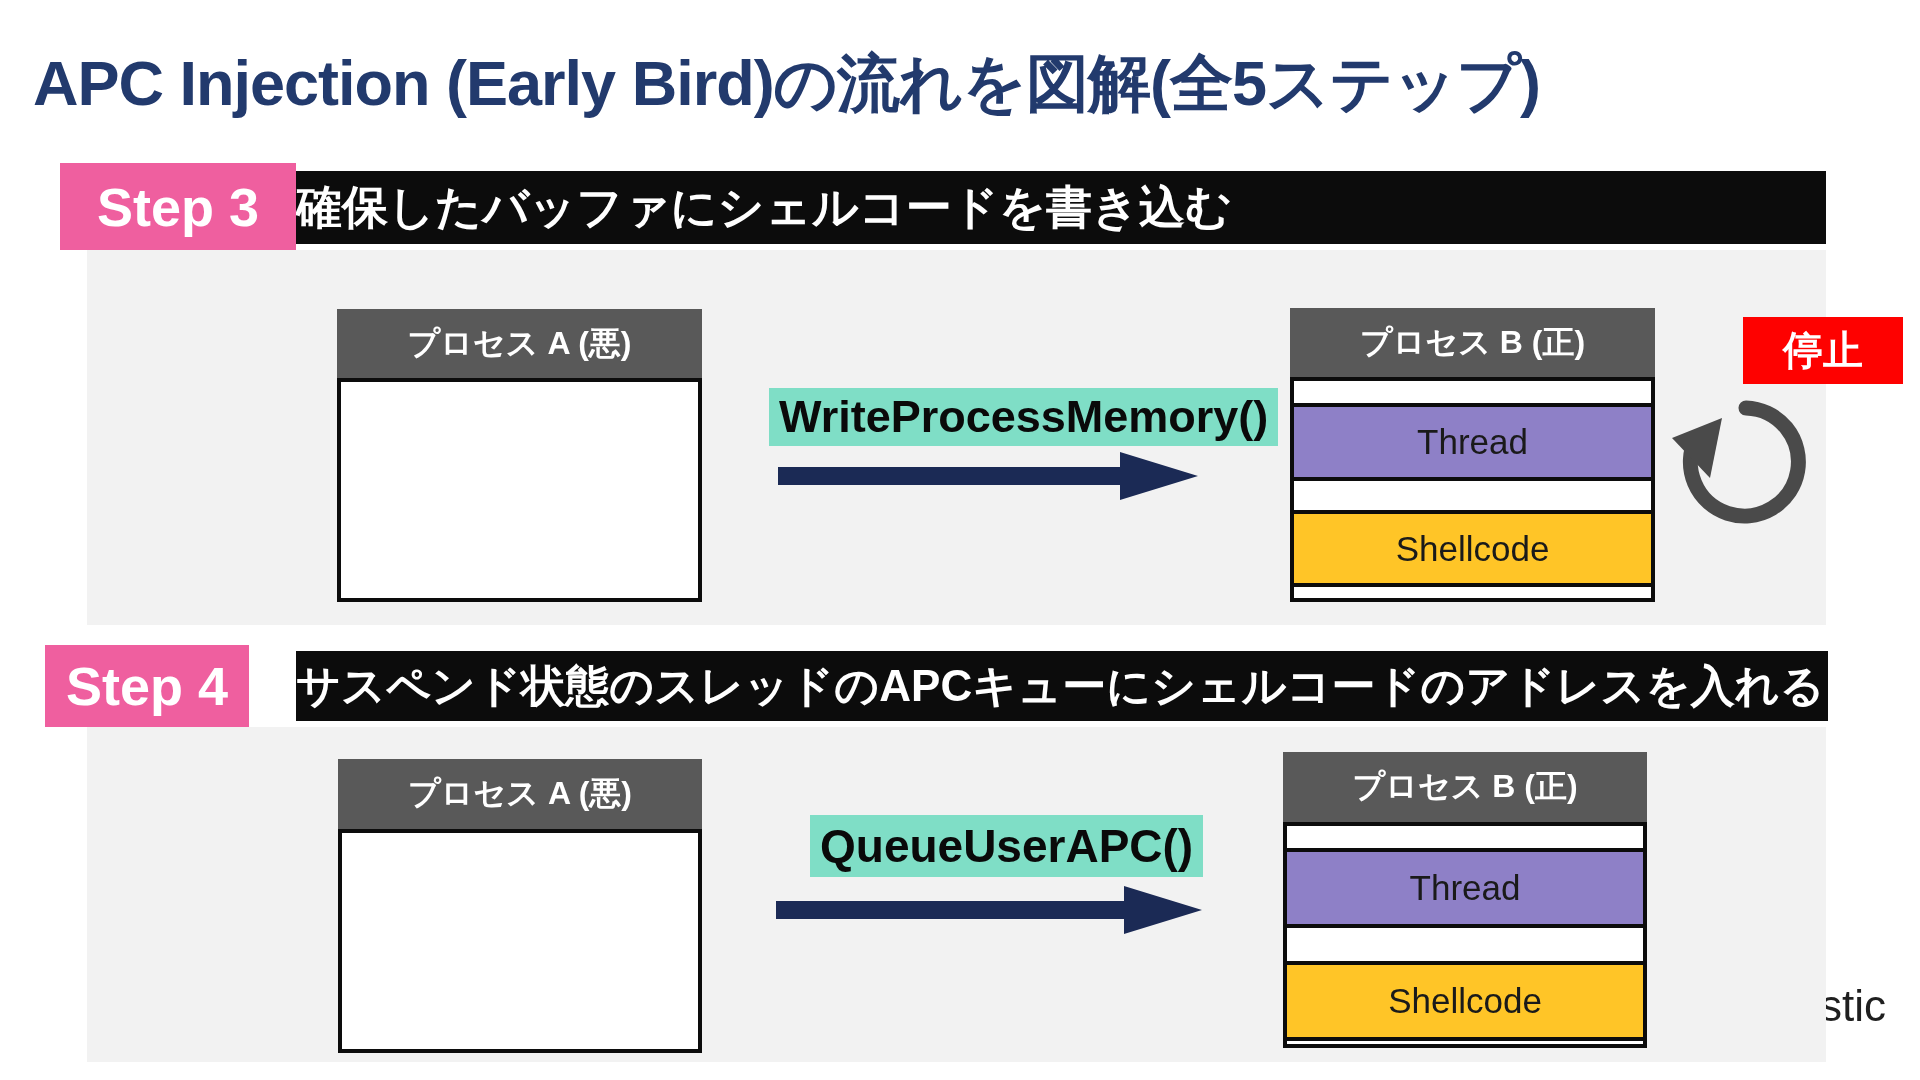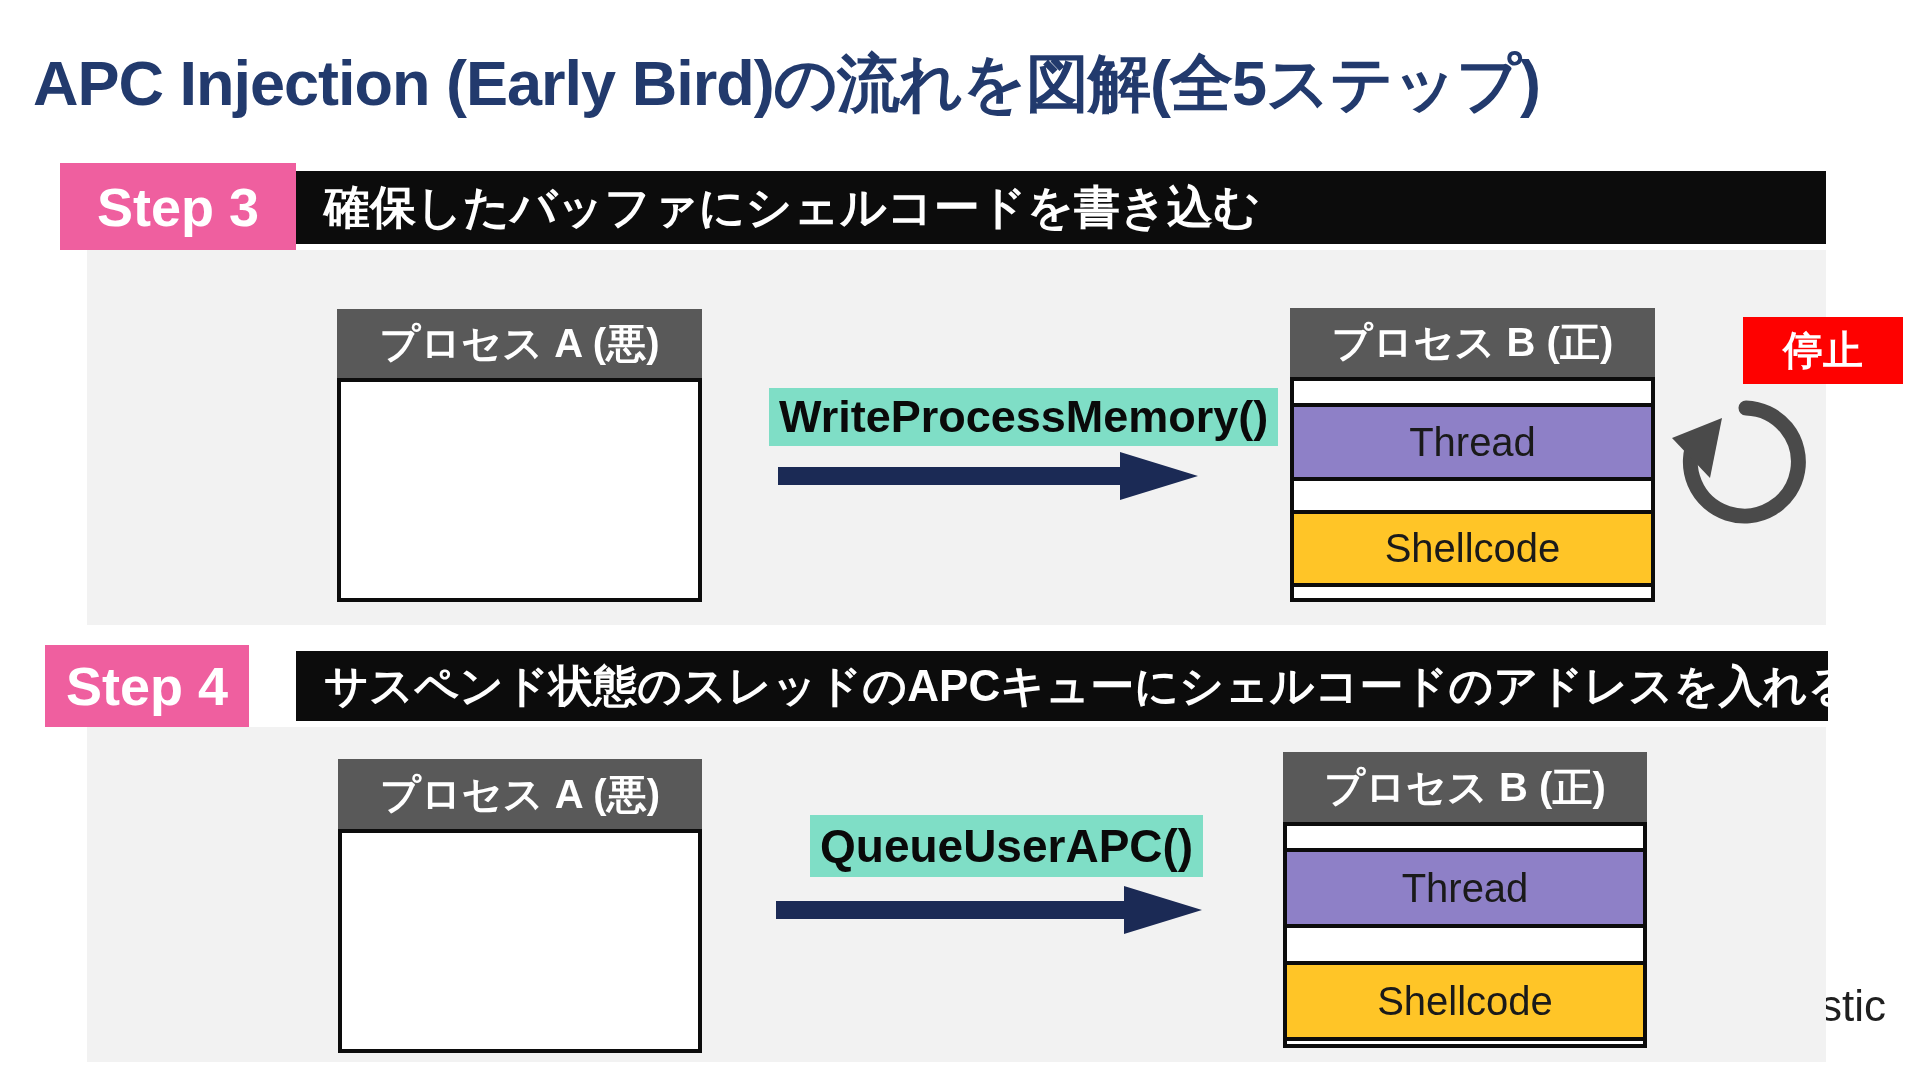--- a/index.html
+++ b/index.html
@@ -12,30 +12,30 @@
     left:24px;top:34px;width:1880px;margin:9px;
     font-size:63px;font-weight:800;letter-spacing:-1px;line-height:1.3;
     color:var(--title-navy);white-space:nowrap;
   }
   .step-label{
     background:var(--step-pink);color:#ffffff;font-weight:700;font-size:54px;
     display:flex;align-items:center;justify-content:center;z-index:3;
   }
   .step-bar{
     background:var(--bar-black);color:#ffffff;font-weight:700;
-    display:flex;align-items:center;padding-left:28px;z-index:2;white-space:nowrap;
+    display:flex;align-items:center;padding-left:0;z-index:2;white-space:nowrap;
   }
   .panel{background:var(--panel-gray);z-index:1;}
   .proc-header{
-    background:var(--header-gray);color:#ffffff;font-weight:700;font-size:40px;
+    background:var(--header-gray);color:#ffffff;font-weight:700;font-size:32px;
     display:flex;align-items:center;justify-content:center;z-index:2;white-space:nowrap;
   }
   .proc-body{background:#ffffff;border:4px solid var(--bar-black);z-index:2;}
   .mem-bar{
-    border:4px solid var(--bar-black);color:#1a1a1a;font-size:40px;
+    border:4px solid var(--bar-black);color:#1a1a1a;font-size:35px;
     display:flex;align-items:center;justify-content:center;z-index:3;
   }
   .mem-purple{background:var(--thread-purple);}
   .mem-yellow{background:var(--shellcode-yellow);margin-top:11px;}
   .api-label{
     background:var(--api-teal);color:#0a0a0a;font-weight:700;
     display:flex;align-items:center;padding:0 10px;z-index:3;white-space:nowrap;margin-left:24px;
   }
   .stop-badge{
     background:var(--stop-red);color:#ffffff;font-weight:700;font-size:40px;

